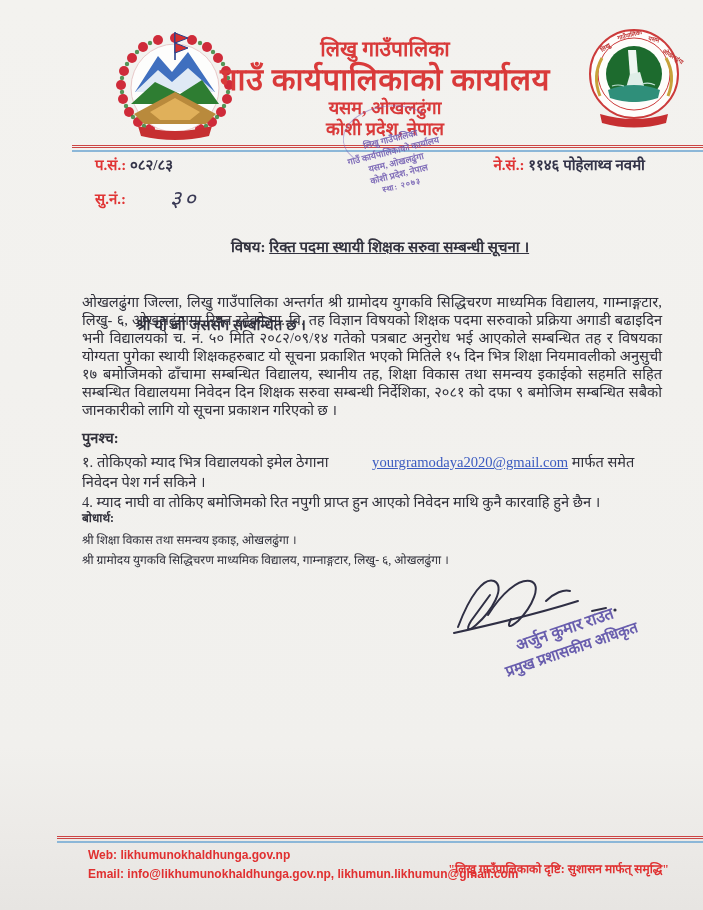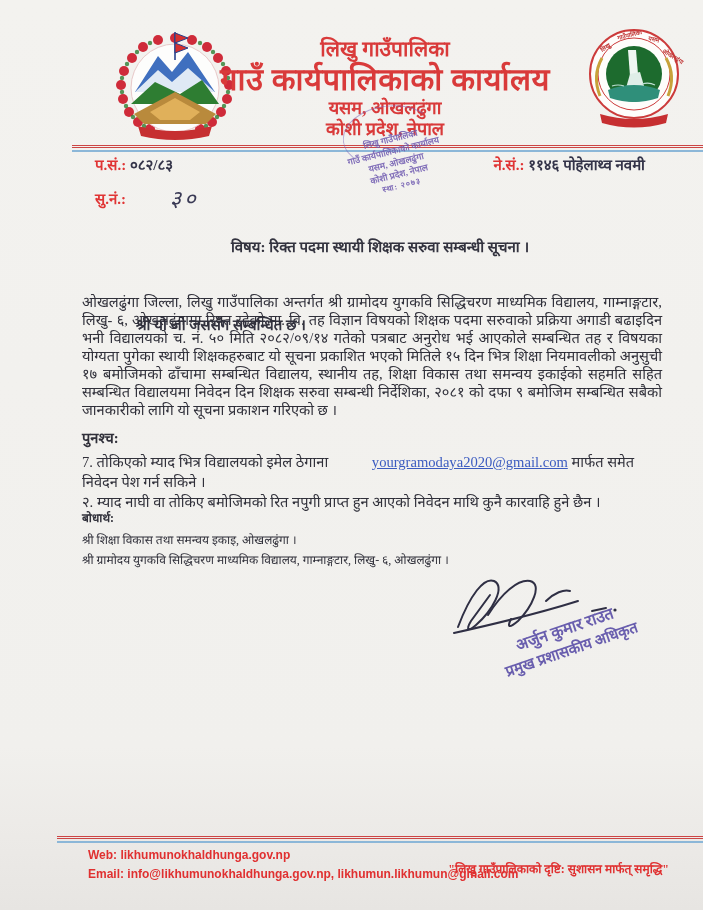--- a/index.html
+++ b/index.html
@@ -32,21 +32,21 @@
   .stamp{
     position:absolute;left:336px;top:132px;width:130px;height:100px;
     transform:rotate(-14deg);color:#6f5ab0;opacity:.85;text-align:center;
     font-size:9px;font-weight:bold;line-height:12px;pointer-events:none;
   }
   .stamp .arc{position:absolute;left:18px;top:-28px;width:92px;height:60px;border:1.5px solid #7a66bb;border-radius:50%;border-bottom-color:transparent;border-right-color:transparent;transform:rotate(8deg);opacity:.6;}
   .stamp-l1{font-size:9px;}
   .stamp-l5{font-size:8px;letter-spacing:1px;}
   
   .subject{position:absolute;left:0;top:236px;width:760px;text-align:center;font-size:15px;font-weight:bold;color:#33333f;}
-  .subject .u{}
+  .subject .u{text-decoration:underline;}
   .salutation{position:absolute;left:136px;top:266px;font-size:15px;font-weight:bold;color:#33333f;margin-top:48px;}
   .body-par{position:absolute;left:82px;top:293px;width:580px;font-size:14.6px;line-height:18px;text-align:justify;color:#30303a;}
   .ps{position:absolute;left:82px;top:428px;width:585px;font-size:14.6px;line-height:20px;color:#30303a;}
   .ps-head{font-weight:bold;margin-bottom:4px;}
   .email-link{color:#3b5bc0;text-decoration:underline;margin-left:40px;}
   .cc{position:absolute;left:82px;top:508px;width:585px;font-size:12px;line-height:20px;color:#30303a;}
   .cc-head{font-weight:bold;margin-bottom:2px;}
   
   .sign-wrap{position:absolute;left:430px;top:560px;width:250px;height:150px;}
   .sign-svg{position:absolute;left:20px;top:5px;}
@@ -192,23 +192,23 @@
     <span class="u">रिक्त पदमा स्थायी शिक्षक सरुवा सम्बन्धी सूचना ।</span>
   </div>
 
   <div class="salutation">श्री यो जो जससँग सम्बन्धित छ ।</div>
 
   <div class="body-par">ओखलढुंगा जिल्ला, लिखु गाउँपालिका अन्तर्गत श्री ग्रामोदय युगकवि सिद्धिचरण माध्यमिक विद्यालय, गाम्नाङ्गटार, लिखु- ६, ओखलढुंगामा रिक्त रहेको मा. वि. तह विज्ञान विषयको शिक्षक पदमा सरुवाको प्रक्रिया अगाडी बढाइदिन भनी विद्यालयको च. नं. ५० मिति २०८२/०९/१४ गतेको पत्रबाट अनुरोध भई आएकोले सम्बन्धित तह र विषयका योग्यता पुगेका स्थायी शिक्षकहरुबाट यो सूचना प्रकाशित भएको मितिले १५ दिन भित्र शिक्षा नियमावलीको अनुसुची १७ बमोजिमको ढाँचामा सम्बन्धित विद्यालय, स्थानीय तह, शिक्षा विकास तथा समन्वय इकाईको सहमति सहित सम्बन्धित विद्यालयमा निवेदन दिन शिक्षक सरुवा सम्बन्धी निर्देशिका, २०८१ को दफा ९ बमोजिम सम्बन्धित सबैको जानकारीको लागि यो सूचना प्रकाशन गरिएको छ ।</div>
 
   <div class="ps">
     <div class="ps-head">पुनश्च:</div>
     <div>
-      <span>7. तोकिएको म्याद भित्र विद्यालयको इमेल ठेगाना </span><a class="email-link">yourgramodaya2020@gmail.com</a><span> मार्फत समेत निवेदन पेश गर्न सकिने ।</span>
-    </div>
-    <div>२. म्याद नाघी वा तोकिए बमोजिमको रित नपुगी प्राप्त हुन आएको निवेदन माथि कुनै कारवाहि हुने छैन ।</div>
+      <span>१. तोकिएको म्याद भित्र विद्यालयको इमेल ठेगाना </span><a class="email-link">yourgramodaya2020@gmail.com</a><span> मार्फत समेत निवेदन पेश गर्न सकिने ।</span>
+    </div>
+    <div>4. म्याद नाघी वा तोकिए बमोजिमको रित नपुगी प्राप्त हुन आएको निवेदन माथि कुनै कारवाहि हुने छैन ।</div>
   </div>
 
   <div class="cc">
     <div class="cc-head">बोधार्थ:</div>
     <div>श्री शिक्षा विकास तथा समन्वय इकाइ, ओखलढुंगा ।</div>
     <div>श्री ग्रामोदय युगकवि सिद्धिचरण माध्यमिक विद्यालय, गाम्नाङ्गटार, लिखु- ६, ओखलढुंगा ।</div>
   </div>
 
   <div class="sign-wrap">
     <svg class="sign-svg" width="200" height="80" viewBox="0 0 200 80">

